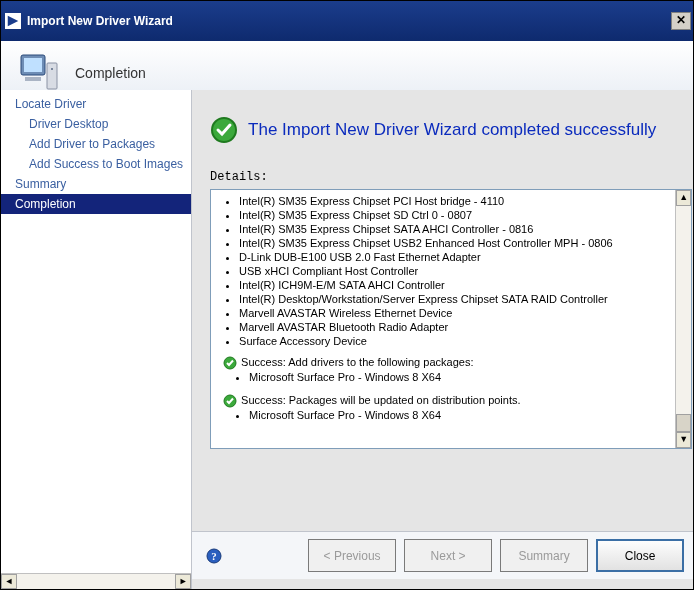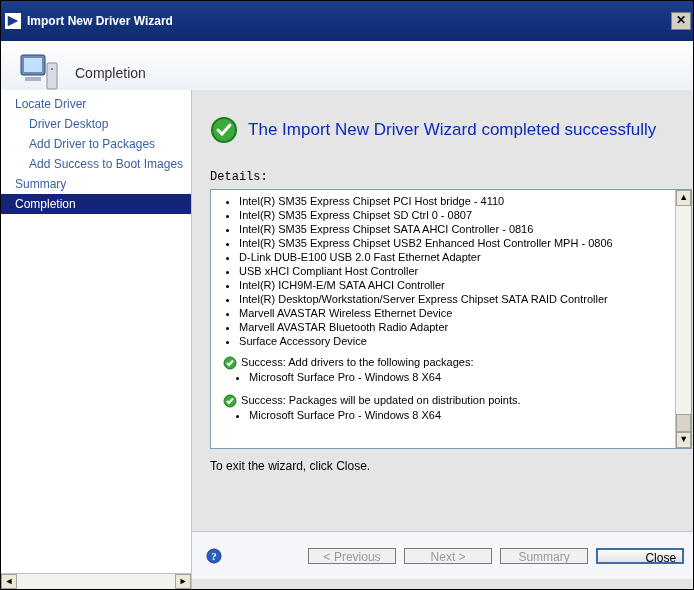--- a/index.html
+++ b/index.html
@@ -166,35 +166,34 @@
     align-items:center;
     padding: 0 14px;
     gap: 8px;
     justify-content: flex-end;
     background:#f4f6f9;
   }
   .help-icon {
     position:absolute; left:14px; width:16px;height:16px;
   }
   .wiz-btn {
-    width: 88px; height: 16px;
+    width: 88px; height: 33px;
     border: 1px solid #7a7a7a;
     background: linear-gradient(to bottom,#fdfdfd,#e2e2e2);
     font-size: 12px;
     cursor: pointer;
     color:#000;
   }
   .wiz-btn:disabled {
     color:#9a9a9a;
     background:#f0f0f0;
     cursor:default;
   }
   .wiz-btn.default {
     border: 2px solid #3a6ea5;
-    text-align: right;
   }
   .watermark {
     position:absolute;
     bottom:24px; left:50%;
     transform:translateX(-50%);
     font-size:22px;
     color:rgba(120,120,120,0.45);
     letter-spacing:1px;
     pointer-events:none;
     font-family: Georgia, serif;
@@ -299,21 +298,20 @@
 
       <div class="vscroll">
         <div class="arrow">▲</div>
         <div class="track">
           <div class="thumb"></div>
         </div>
         <div class="arrow">▼</div>
       </div>
     </div>
 
-    <div class="exit-text">To exit the wizard, click Close.</div>
 
     <div class="button-bar">
       <span class="help-icon">
         <svg viewBox="0 0 16 16">
             <circle cx="8" cy="8" r="7" fill="#2a5fbf" stroke="#183a7a"></circle>
             <text x="8" y="12" text-anchor="middle" font-size="11" fill="#fff" font-family="Georgia" font-weight="bold">?</text>
           </svg>
       </span>
       <button class="wiz-btn" disabled="">&lt; Previous</button>
       <button class="wiz-btn" disabled="">Next &gt;</button>

